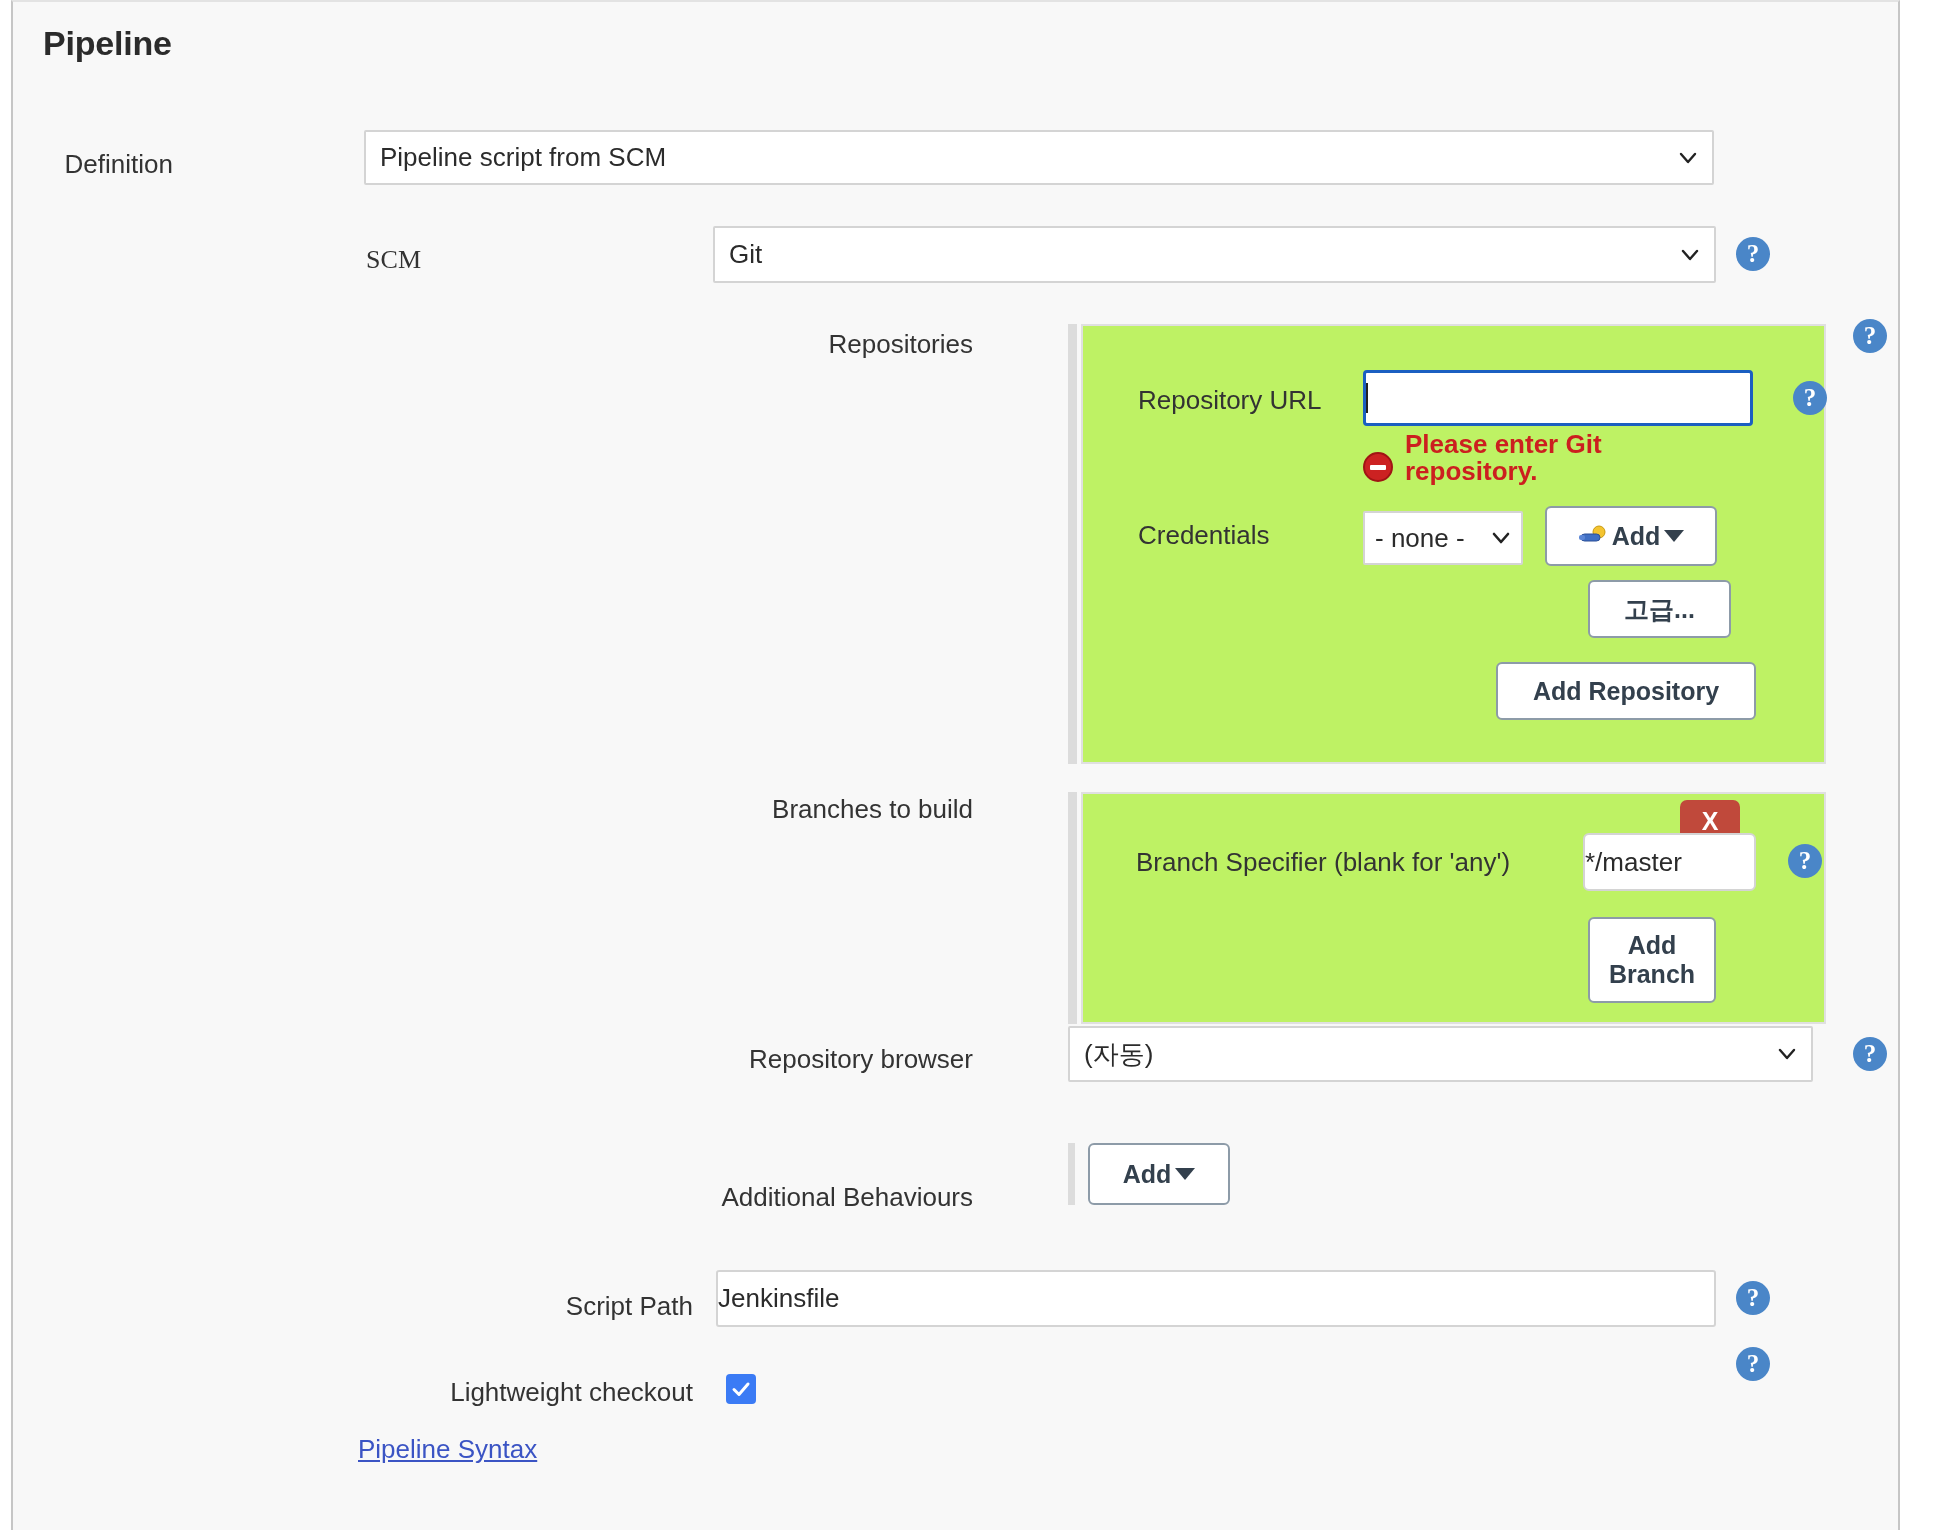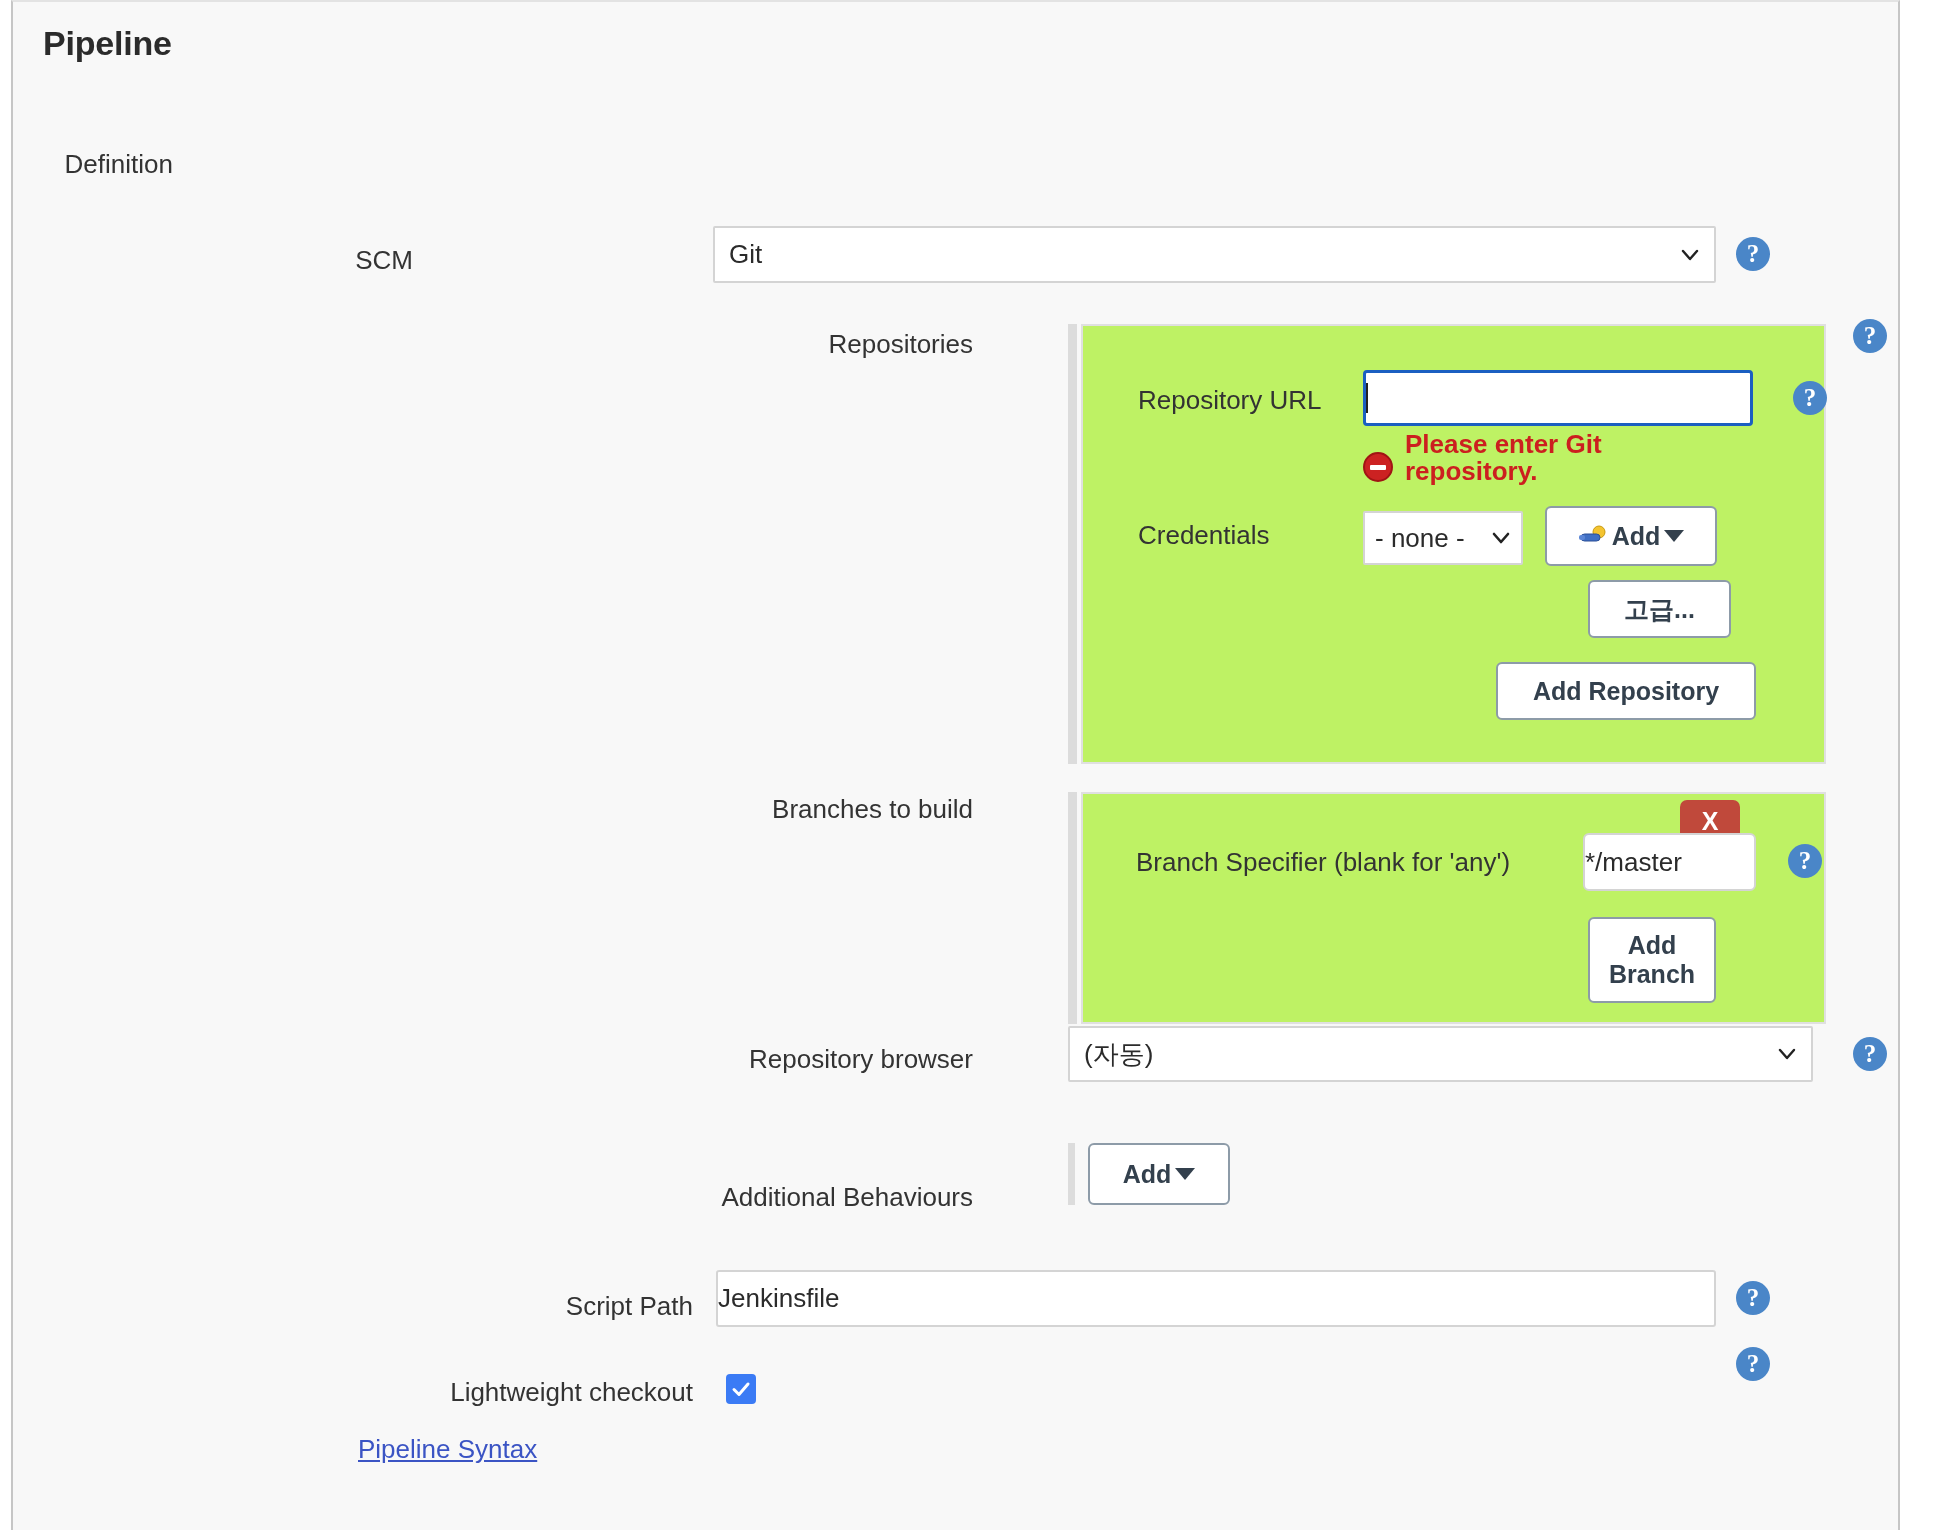--- a/index.html
+++ b/index.html
@@ -205,22 +205,28 @@
   }
 </style>
 </head>
 <body>
 
 <div class="page">
 
   <div class="section-title">Pipeline</div>
 
   <div class="lbl right" style="left:30px; top:147px; width:130px;">Definition</div>
-
-  <div class="lbl right" style="left:280px; top:243px; width:120px;">SCM</div>
+  <div class="sel" style="left:351px; top:128px; width:1350px; height:55px;">
+    <span>Pipeline script from SCM</span>
+    <svg class="caret" viewBox="0 0 20 20">
+      <path d="M3 6 L10 14 L17 6" stroke="#222" stroke-width="2.4" fill="none" stroke-linecap="round" stroke-linejoin="round"></path>
+    </svg>
+  </div>
+
+  <div class="lbl right" style="left:288px; top:243px; width:120px;font-family:Liberation Serif, serif;">SCM</div>
   <div class="sel" style="left:700px; top:224px; width:1003px; height:57px;">
     <span>Git</span>
     <svg class="caret" viewBox="0 0 20 20">
       <path d="M3 6 L10 14 L17 6" stroke="#222" stroke-width="2.4" fill="none" stroke-linecap="round" stroke-linejoin="round"></path>
     </svg>
   </div>
   <div class="help" style="left:1723px; top:235px;">?</div>
 
   <div class="lbl right" style="left:600px; top:327px; width:360px;">Repositories</div>
   <div class="help" style="left:1840px; top:317px;">?</div>

